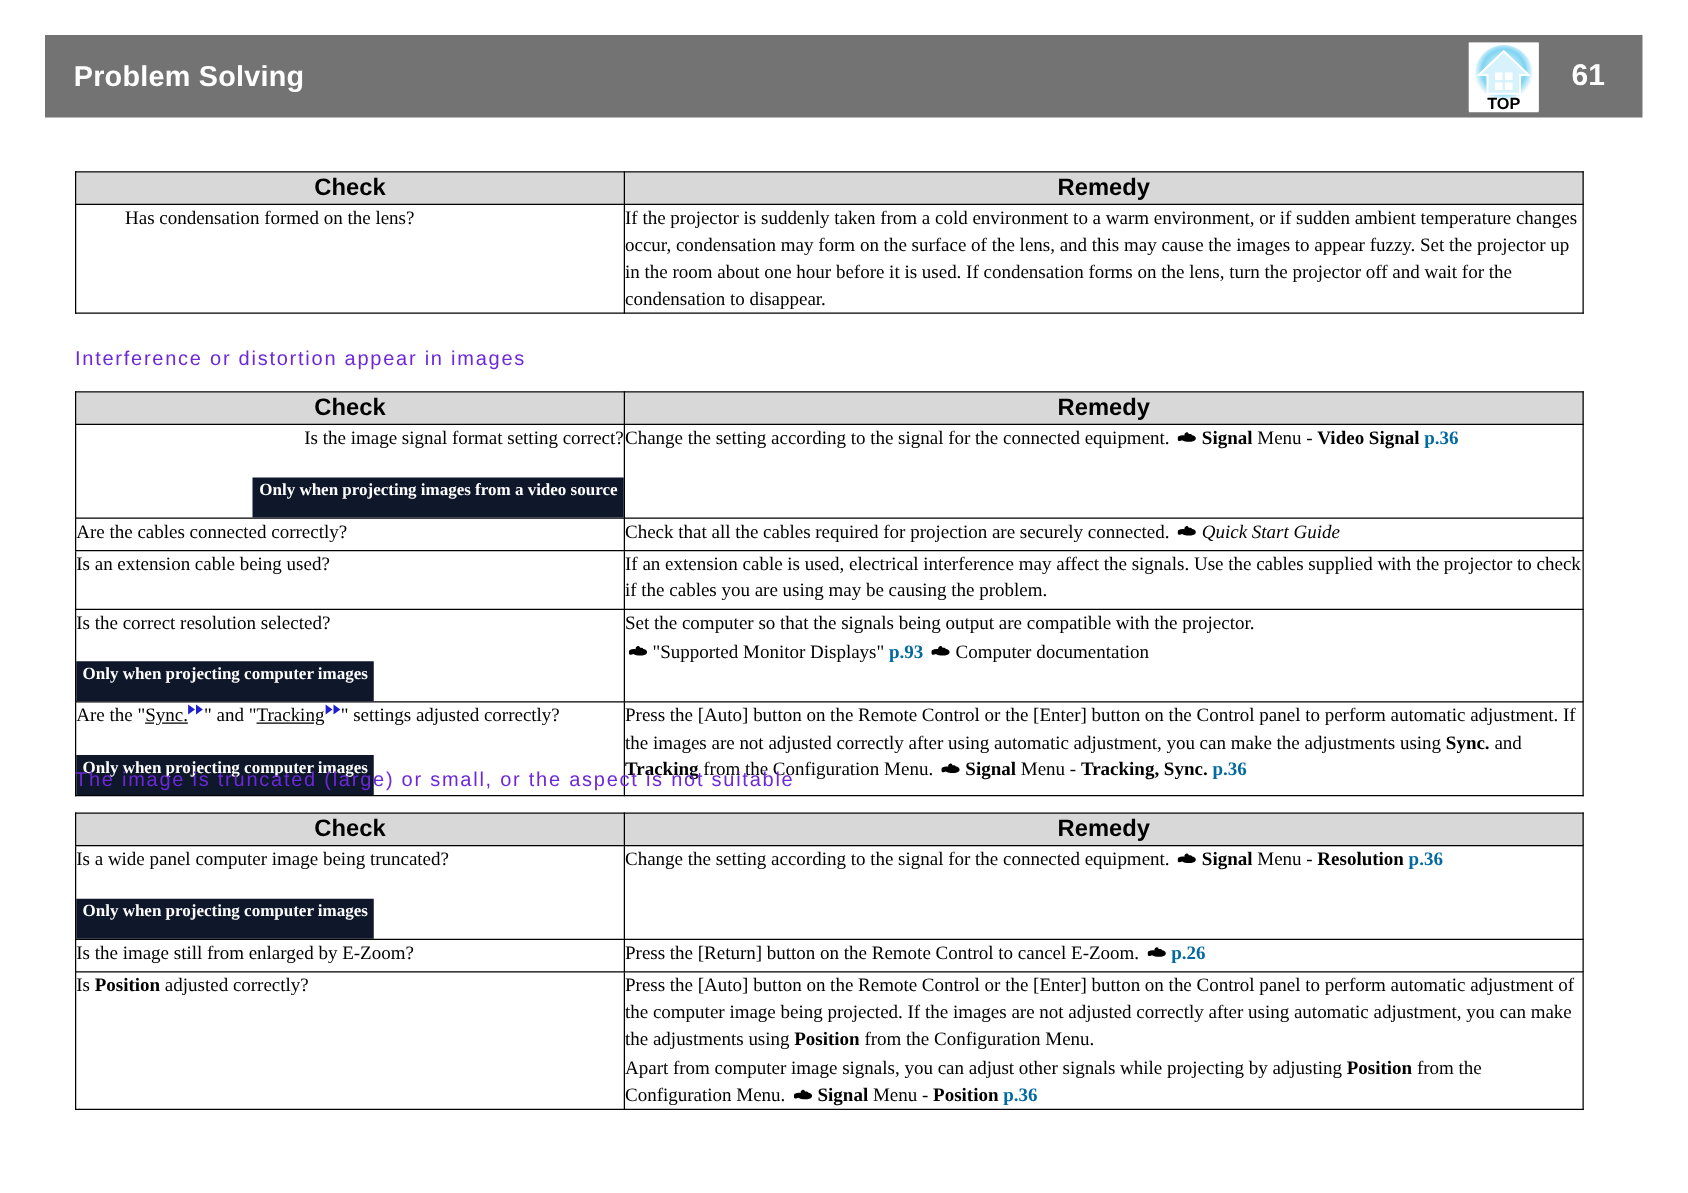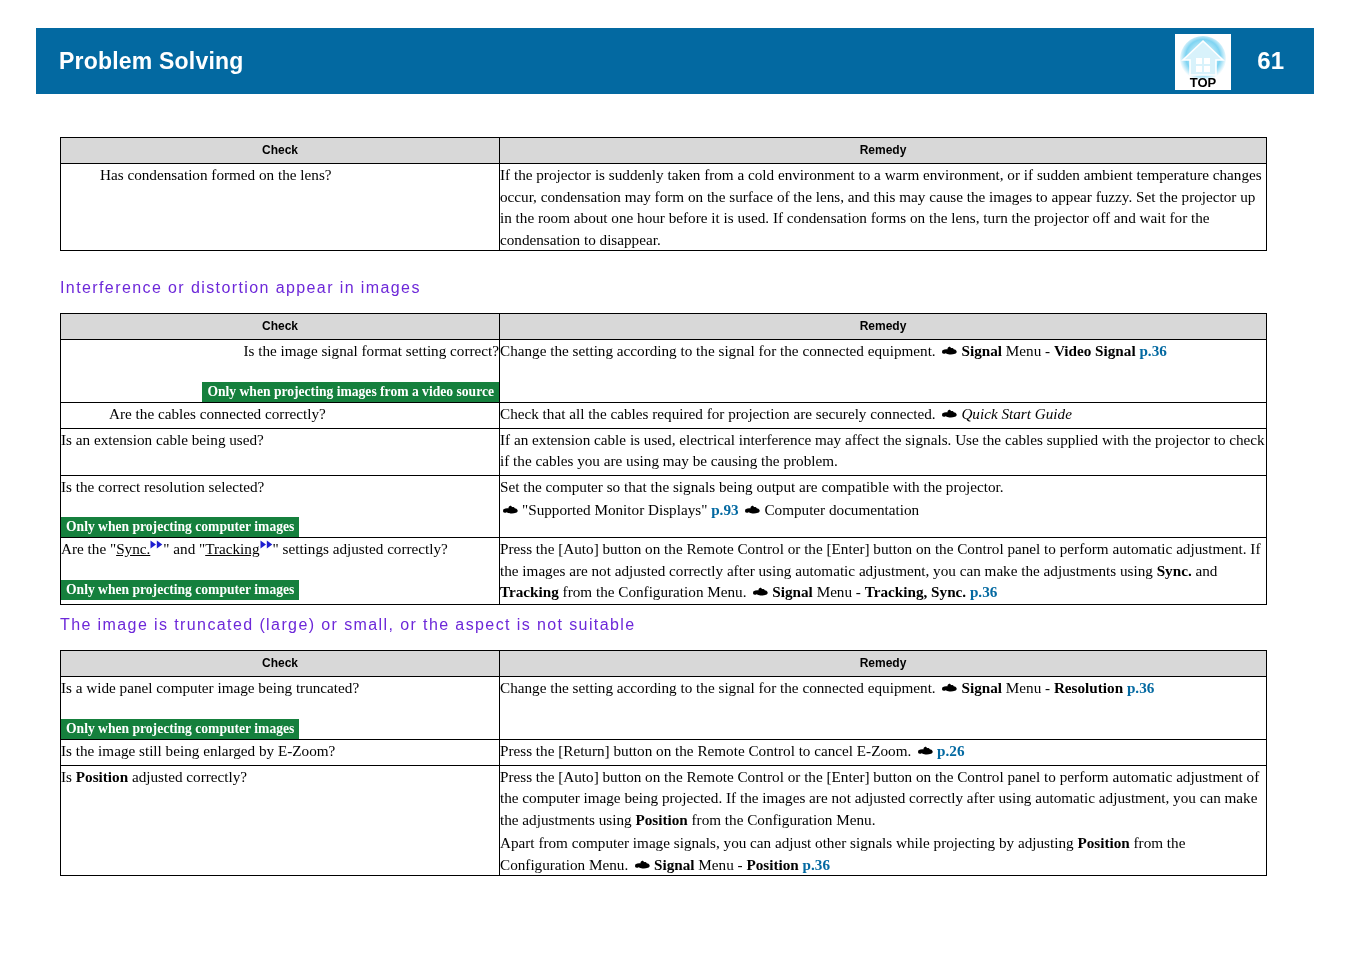--- a/index.html
+++ b/index.html
@@ -16,21 +16,21 @@
     overflow: hidden;
   }
 
   
   .header-bar {
     position: absolute;
     left: 36px;
     top: 28px;
     width: 1278px;
     height: 66px;
-    background: #0369a1;
+    background: #737373;
     display: flex;
     align-items: center;
   }
   .header-title {
     font-family: "Liberation Sans", sans-serif;
     font-weight: bold;
     font-size: 23px;
     color: #ffffff;
     margin-left: 23px;
     letter-spacing: 0.2px;
@@ -76,21 +76,21 @@
   }
   table.qa-table td, table.qa-table th {
     border: 1px solid #000000;
     vertical-align: top;
     padding: 0;
   }
   th.col-head {
     background: #d8d8d8;
     font-family: "Liberation Sans", sans-serif;
     font-weight: bold;
-    font-size: 12px;
+    font-size: 19px;
     text-align: center;
     height: 25px;
     line-height: 25px;
     padding: 0;
   }
   col.c-check { width: 439px; }
   col.c-remedy { width: 767px; }
 
   td.cell {
     font-family: "Liberation Serif", serif;
@@ -100,27 +100,27 @@
   }
   td.cell p {
     margin: 0;
   }
   td.cell p + p {
     margin-top: 2px;
   }
 
   .badge {
     display: inline-block;
-    background: #15803d;
+    background: #0f172a;
     color: #ffffff;
     font-family: "Liberation Serif", serif;
     font-weight: bold;
     font-size: 13.6px;
     line-height: 17px;
-    padding: 1px 5px 2px 5px;
+    padding: 1px 5px 14px 5px;
     margin-top: 20px;
     white-space: nowrap;
   }
 
   .b { font-weight: bold; }
   .i { font-style: italic; }
   .lnk { color: #0369a1; font-weight: bold; }
   .u { text-decoration: underline; }
 
   
@@ -213,21 +213,21 @@
       <span class="badge">Only when projecting images from a video source</span>
     </td>
     <td class="cell">
       <p>Change the setting according to the signal for the connected equipment. <span class="hand"><svg width="15" height="11" viewBox="0 0 15 11">
                 <path d="M0.5 4.2 C2.2 3.2 4.0 3.0 5.6 3.3 C5.3 2.2 5.8 1.2 6.9 0.9 C8.0 0.7 8.8 1.3 9.0 2.2 C10.2 1.9 11.3 2.3 11.8 3.2 C13.0 3.3 14.2 4.0 14.6 5.2 C14.9 6.3 14.2 7.4 13.0 7.8 C11.3 8.4 9.3 8.6 7.4 8.4 C5.9 8.2 4.6 7.8 3.6 7.2 C2.4 7.9 1.2 8.0 0.4 7.3 C-0.1 6.7 -0.05 5.0 0.5 4.2 Z" fill="#000000"></path>
               </svg></span><span class="b">Signal</span> Menu - <span class="b">Video Signal</span> <span class="lnk">p.36</span></p>
     </td>
   </tr>
 
   <tr>
-    <td class="cell" style="height:25px;padding-left:48px;">
+    <td class="cell" style="height:25px;">
       <p>Are the cables connected correctly?</p>
     </td>
     <td class="cell">
       <p>Check that all the cables required for projection are securely connected. <span class="hand"><svg width="15" height="11" viewBox="0 0 15 11">
                 <path d="M0.5 4.2 C2.2 3.2 4.0 3.0 5.6 3.3 C5.3 2.2 5.8 1.2 6.9 0.9 C8.0 0.7 8.8 1.3 9.0 2.2 C10.2 1.9 11.3 2.3 11.8 3.2 C13.0 3.3 14.2 4.0 14.6 5.2 C14.9 6.3 14.2 7.4 13.0 7.8 C11.3 8.4 9.3 8.6 7.4 8.4 C5.9 8.2 4.6 7.8 3.6 7.2 C2.4 7.9 1.2 8.0 0.4 7.3 C-0.1 6.7 -0.05 5.0 0.5 4.2 Z" fill="#000000"></path>
               </svg></span><span class="i">Quick Start Guide</span></p>
     </td>
   </tr>
 
   <tr>
@@ -294,21 +294,21 @@
     </td>
     <td class="cell">
       <p>Change the setting according to the signal for the connected equipment. <span class="hand"><svg width="15" height="11" viewBox="0 0 15 11">
                 <path d="M0.5 4.2 C2.2 3.2 4.0 3.0 5.6 3.3 C5.3 2.2 5.8 1.2 6.9 0.9 C8.0 0.7 8.8 1.3 9.0 2.2 C10.2 1.9 11.3 2.3 11.8 3.2 C13.0 3.3 14.2 4.0 14.6 5.2 C14.9 6.3 14.2 7.4 13.0 7.8 C11.3 8.4 9.3 8.6 7.4 8.4 C5.9 8.2 4.6 7.8 3.6 7.2 C2.4 7.9 1.2 8.0 0.4 7.3 C-0.1 6.7 -0.05 5.0 0.5 4.2 Z" fill="#000000"></path>
               </svg></span><span class="b">Signal</span> Menu - <span class="b">Resolution</span> <span class="lnk">p.36</span></p>
     </td>
   </tr>
 
   <tr>
     <td class="cell" style="height:25px;">
-      <p>Is the image still being enlarged by E-Zoom?</p>
+      <p>Is the image still from enlarged by E-Zoom?</p>
     </td>
     <td class="cell">
       <p>Press the [Return] button on the Remote Control to cancel E-Zoom. <span class="hand"><svg width="15" height="11" viewBox="0 0 15 11">
                 <path d="M0.5 4.2 C2.2 3.2 4.0 3.0 5.6 3.3 C5.3 2.2 5.8 1.2 6.9 0.9 C8.0 0.7 8.8 1.3 9.0 2.2 C10.2 1.9 11.3 2.3 11.8 3.2 C13.0 3.3 14.2 4.0 14.6 5.2 C14.9 6.3 14.2 7.4 13.0 7.8 C11.3 8.4 9.3 8.6 7.4 8.4 C5.9 8.2 4.6 7.8 3.6 7.2 C2.4 7.9 1.2 8.0 0.4 7.3 C-0.1 6.7 -0.05 5.0 0.5 4.2 Z" fill="#000000"></path>
               </svg></span><span class="lnk">p.26</span></p>
     </td>
   </tr>
 
   <tr>
     <td class="cell" style="height:100px;">

